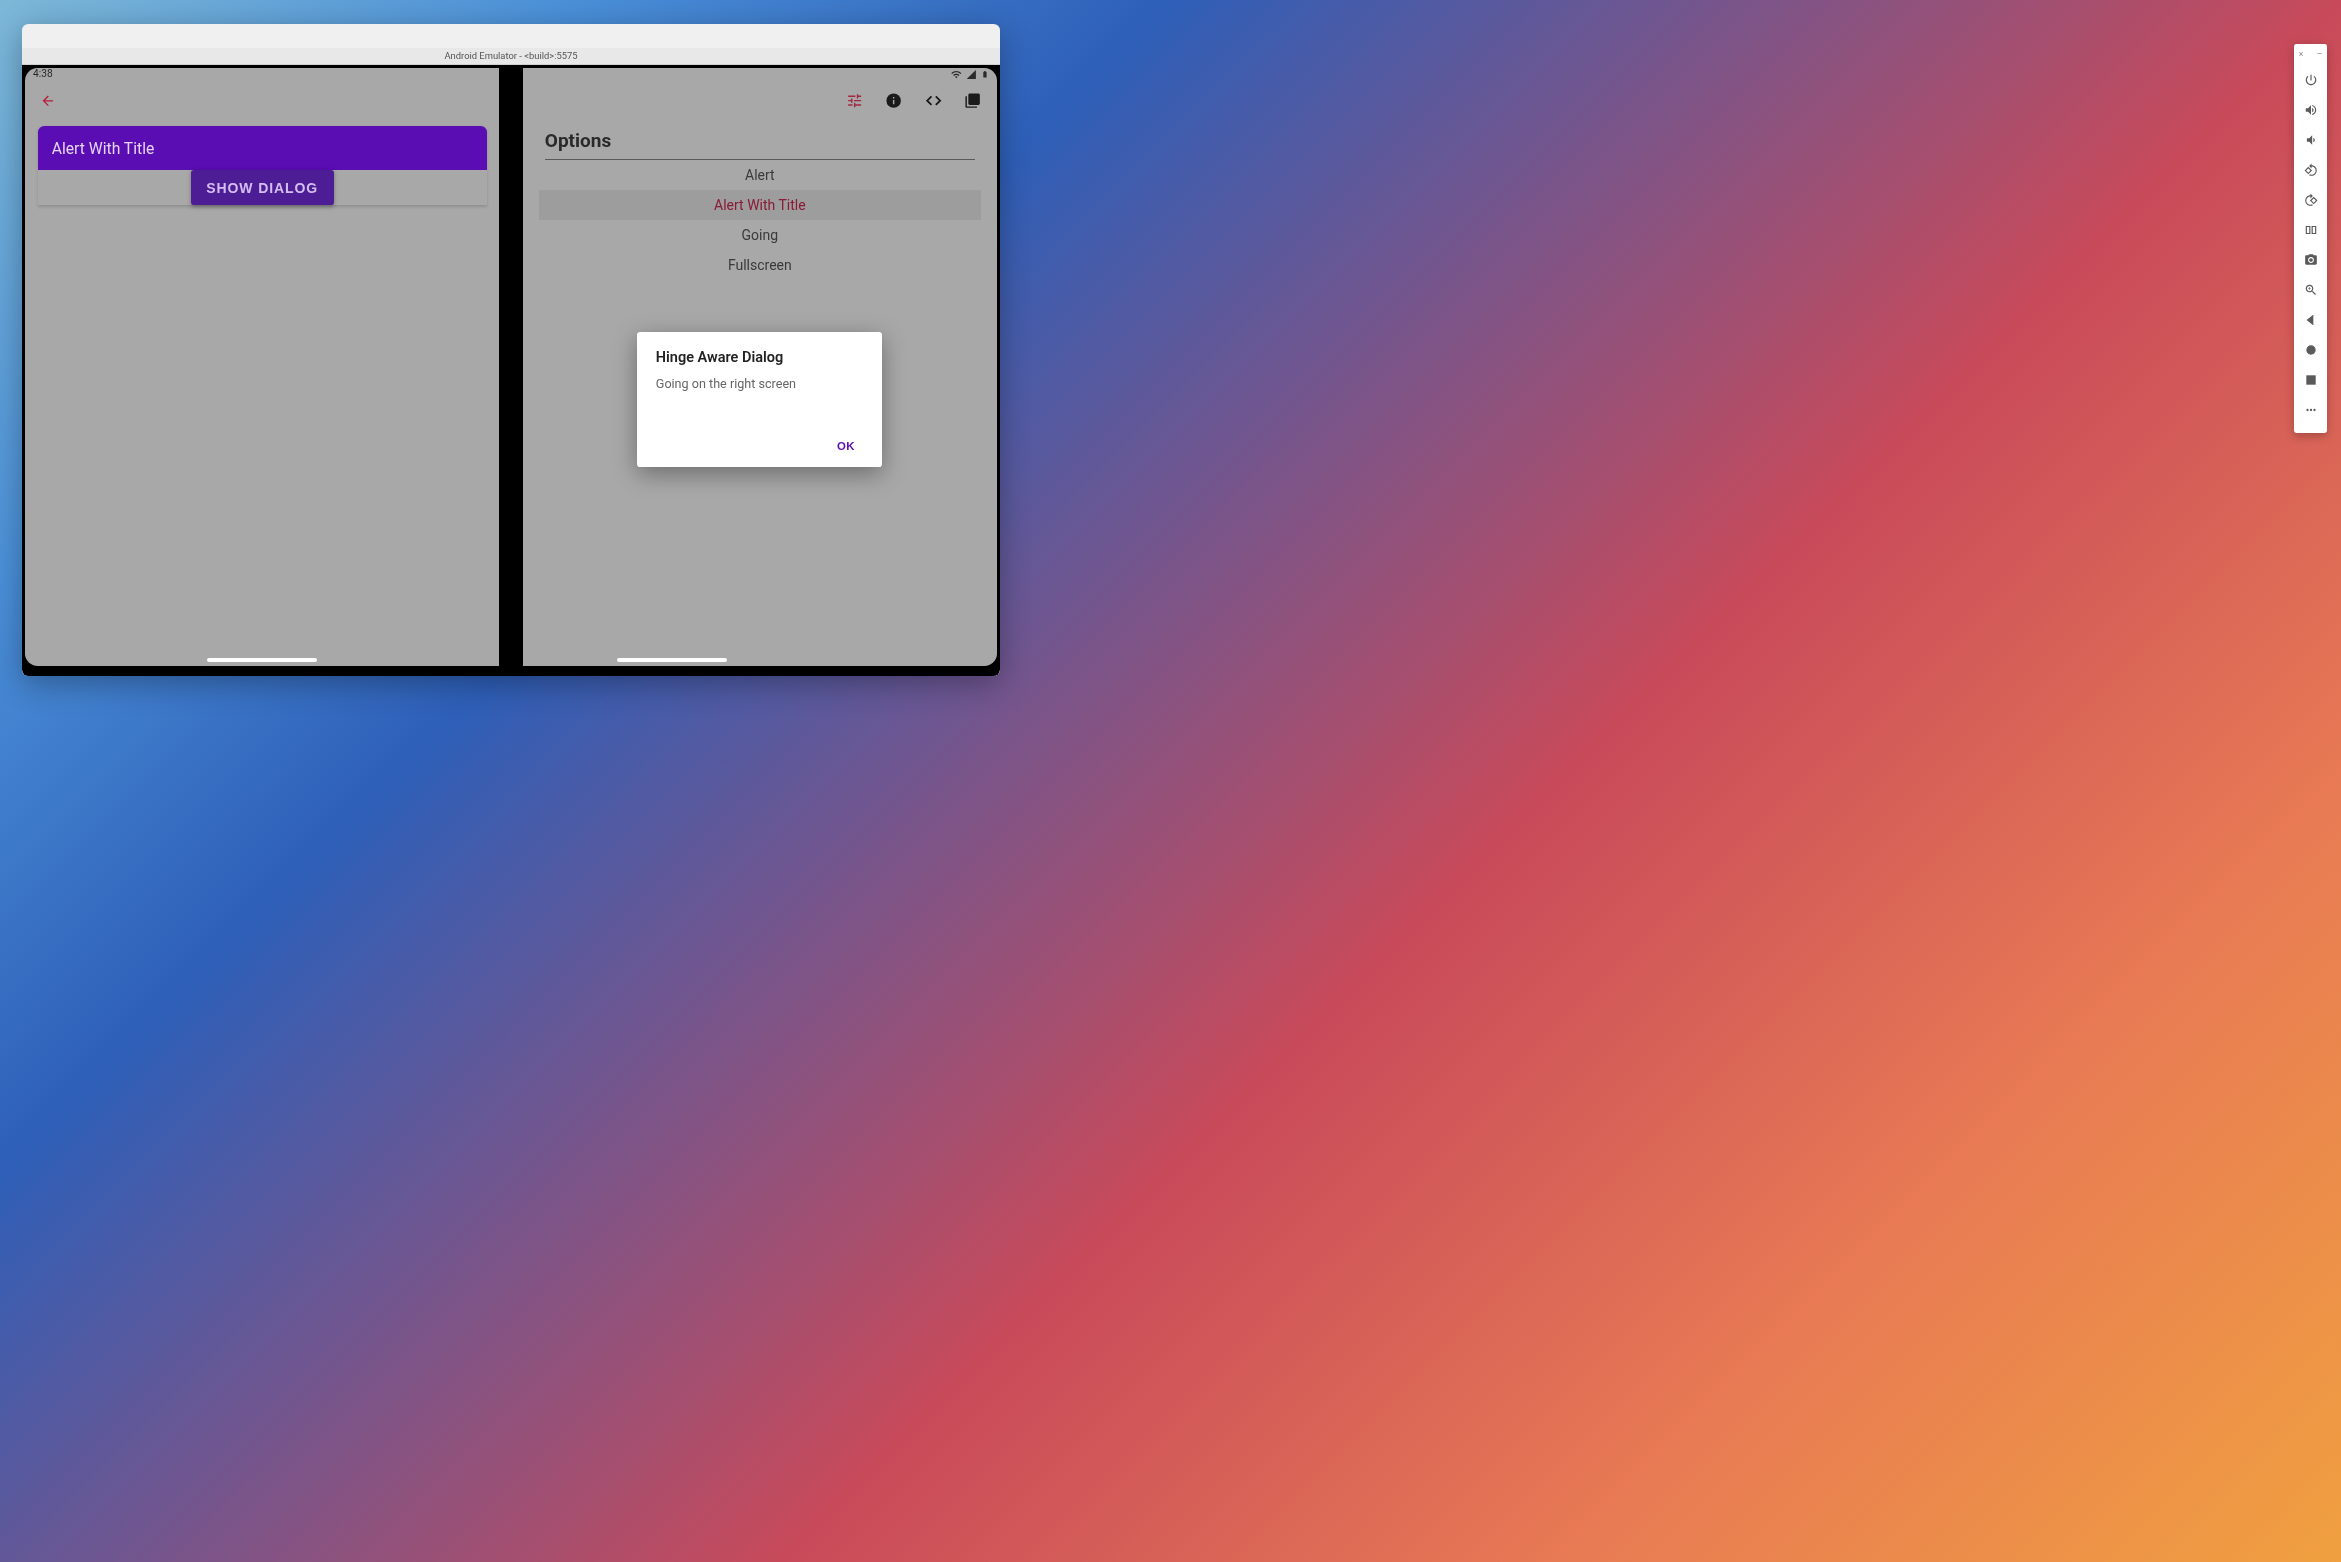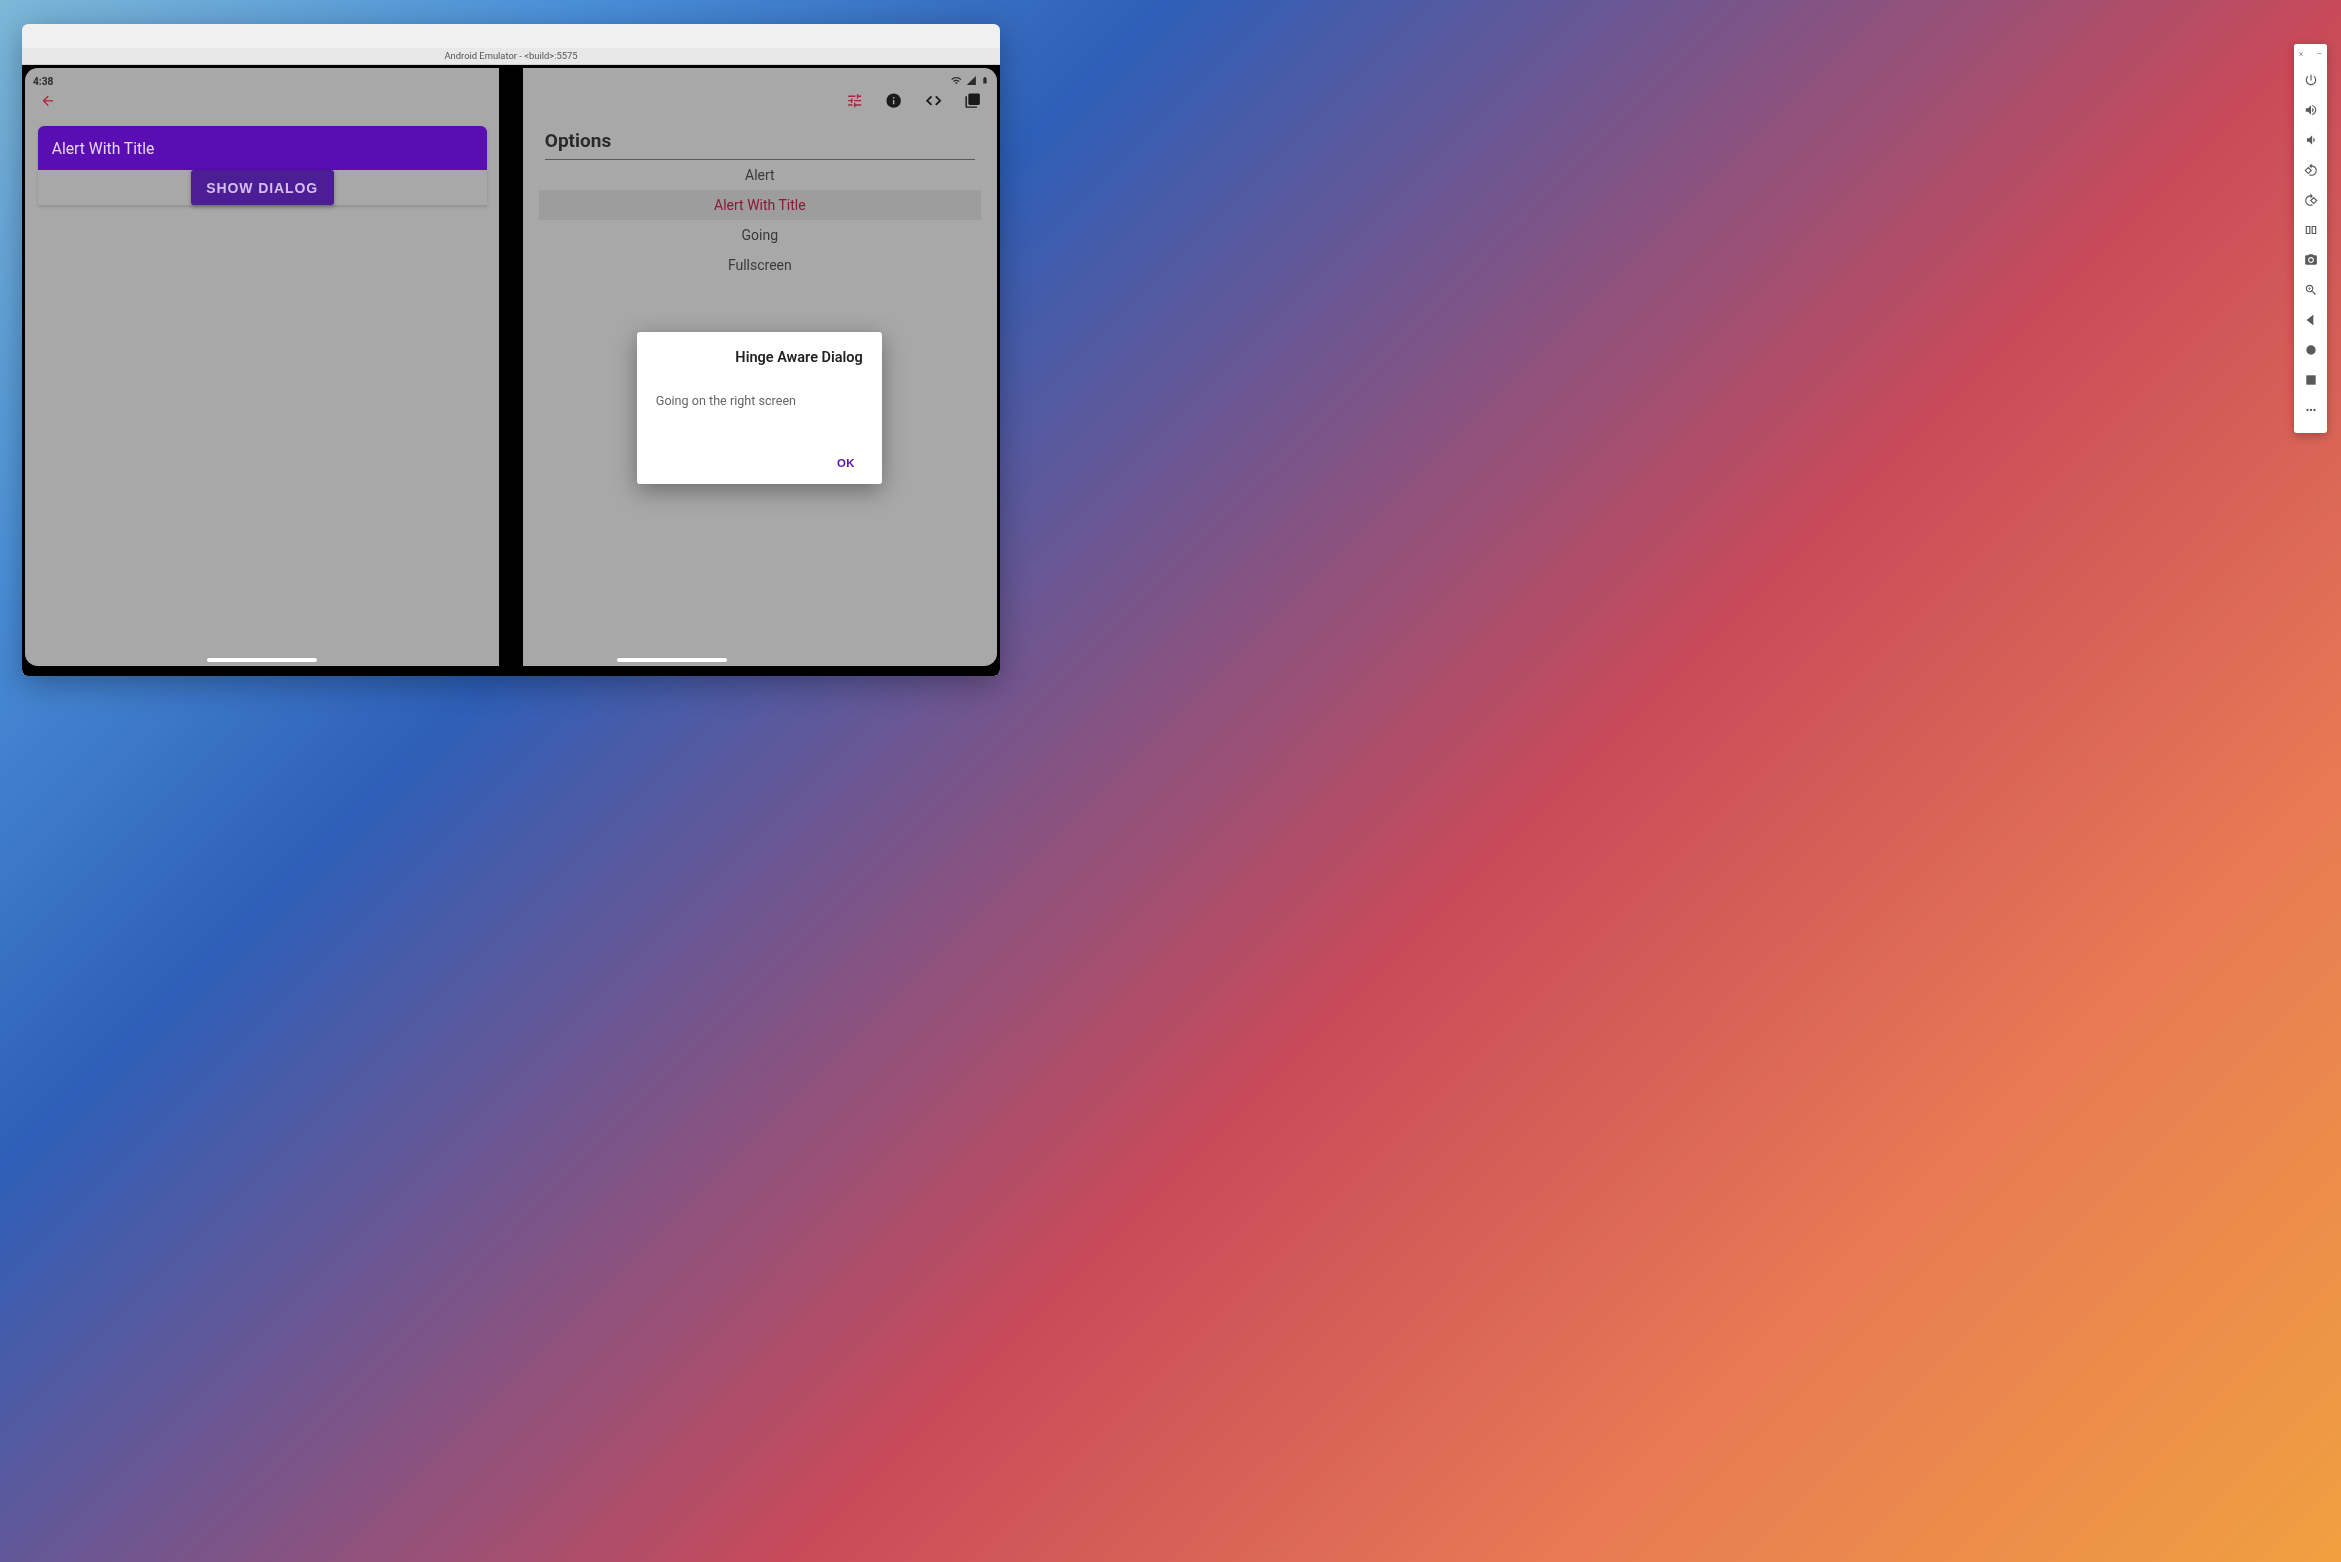--- a/index.html
+++ b/index.html
@@ -67,25 +67,25 @@
       border-radius: 12.6px 0 0 12.6px;
       margin-right: 11.8px;
     }
     .screen-right {
       border-radius: 0 12.6px 12.6px 0;
       margin-left: 11.8px;
     }
     .status-bar {
       height: 19px;
       display: flex;
-      align-items: flex-end;
+      align-items: flex-start;
       padding: 0 7.9px;
       font-size: 10.2px;
       color: #2a2a2a;
-      font-weight: 700;
+      font-weight: 400;
     }
     .status-bar.left { justify-content: flex-start; }
     .status-bar.right { justify-content: flex-end; gap: 4.7px; }
     .status-icons { display: flex; gap: 3.1px; align-items: center; }
     .nav-bar {
       height: 28px;
       display: flex;
       align-items: center;
       padding: 0 14px;
     }
@@ -185,22 +185,21 @@
       width: 245px;
       background: #fff;
       border-radius: 3.1px;
       box-shadow: 0 6.3px 23.6px rgba(0,0,0,0.35);
       padding: 17.3px 19px 9.4px 19px;
     }
     .dialog-title {
       font-size: 14.5px;
       font-weight: 600;
       color: #222;
-      margin-bottom: 27px;
-      text-align: right;
+      margin-bottom: 10px;
     }
     .dialog-body {
       font-size: 12.6px;
       color: #666;
       margin-bottom: 42px;
     }
     .dialog-actions {
       text-align: right;
     }
     .dialog-ok {

